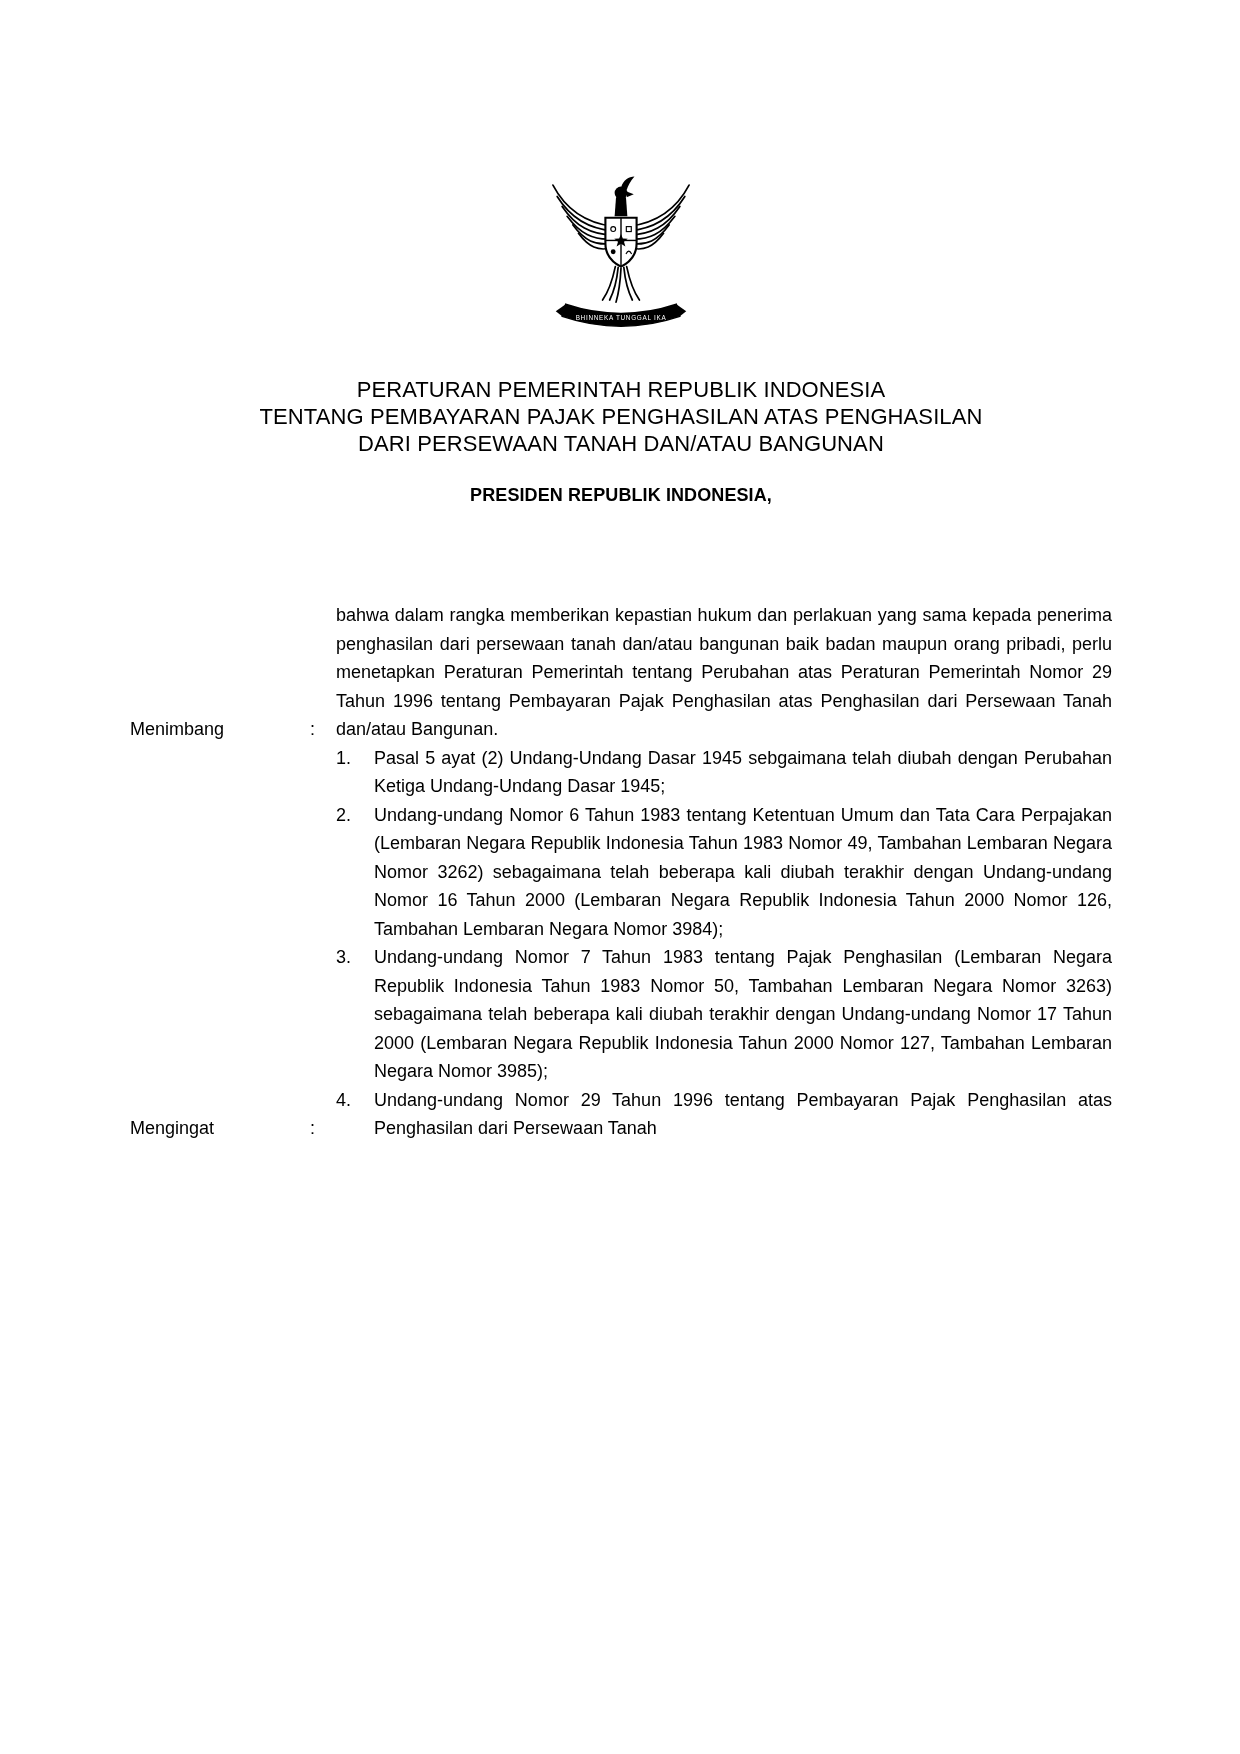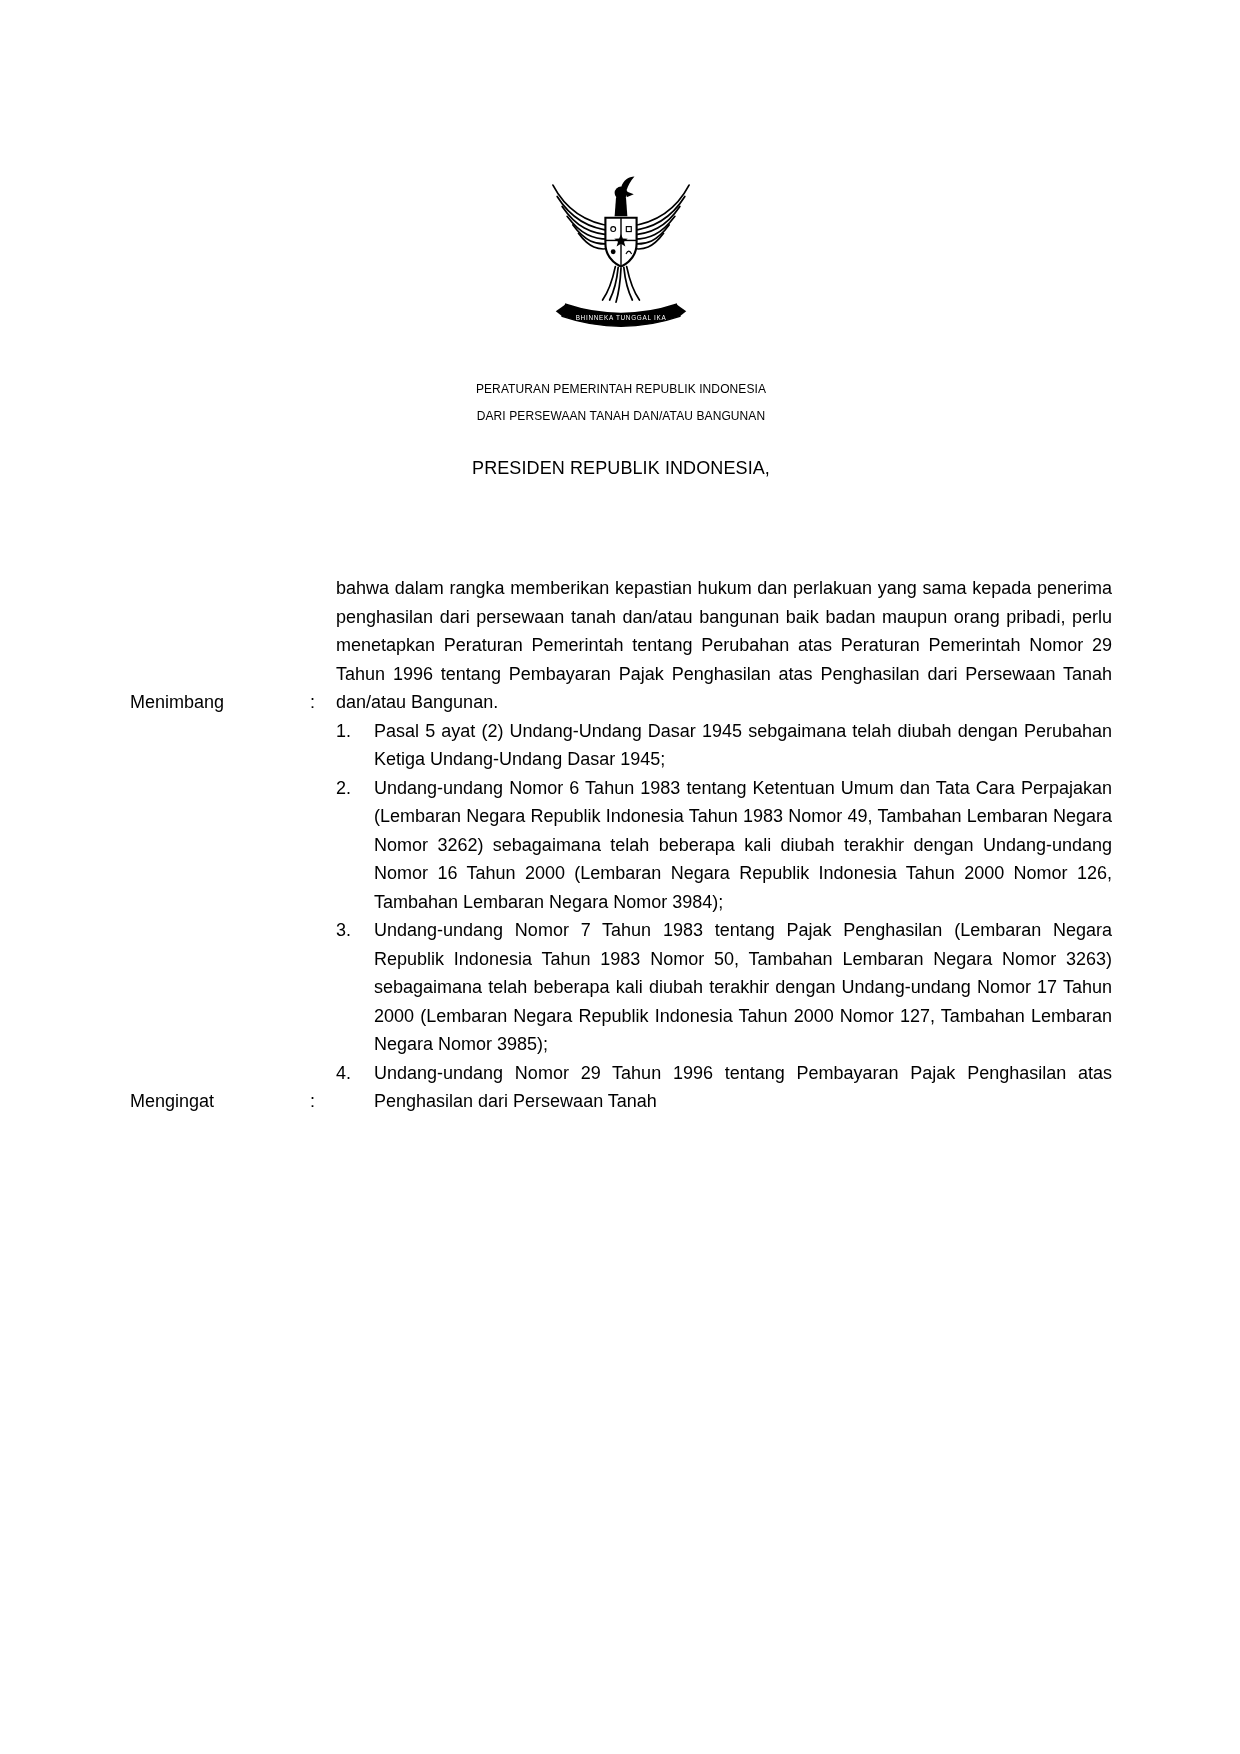--- a/index.html
+++ b/index.html
@@ -19,29 +19,30 @@
     background: #ffffff;
   }
   .emblem {
     display: flex;
     justify-content: center;
     margin-bottom: 26px;
   }
   .emblem svg { display: block; }
   .title-block {
     text-align: center;
-    font-size: 12px;
+    font-size: 22px;
     line-height: 27px;
     letter-spacing: 0.1px;
   }
   .subtitle {
     text-align: center;
     font-size: 18px;
     margin-top: 28px;
     letter-spacing: 0.1px;
+    font-weight: bold;
   }
   .section {
     display: flex;
     align-items: flex-end;
     font-size: 18px;
     line-height: 28.5px;
   }
   .section-menimbang { margin-top: 50px; }
   .section-mengingat { }
   .section-label { width: 180px; flex: none; }
@@ -112,20 +113,21 @@
 
       <path d="M32,186 Q110,212 188,186 L193,203 Q110,231 27,203 Z" fill="#000" stroke="#000" stroke-width="2"></path>
       <path d="M32,186 L18,196 L27,203 Z" fill="#000"></path>
       <path d="M188,186 L202,196 L193,203 Z" fill="#000"></path>
       <text x="110" y="208" text-anchor="middle" font-size="9" letter-spacing="1" fill="#fff">BHINNEKA TUNGGAL IKA</text>
     </svg>
   </div>
 
   <div class="title-block">
     <div class="title-line">PERATURAN PEMERINTAH REPUBLIK INDONESIA</div>
+    <div class="title-line">TENTANG PEMBAYARAN PAJAK PENGHASILAN ATAS PENGHASILAN</div>
     <div class="title-line">DARI PERSEWAAN TANAH DAN/ATAU BANGUNAN</div>
   </div>
 
   <div class="subtitle">PRESIDEN REPUBLIK INDONESIA,</div>
 
   <section class="section section-menimbang">
     <div class="section-label">Menimbang</div>
     <div class="section-colon">:</div>
     <div class="section-content">
       <p class="para">bahwa dalam rangka memberikan kepastian hukum dan perlakuan yang sama kepada penerima penghasilan dari persewaan tanah dan/atau bangunan baik badan maupun orang pribadi, perlu menetapkan Peraturan Pemerintah tentang Perubahan atas Peraturan Pemerintah Nomor 29 Tahun 1996 tentang Pembayaran Pajak Penghasilan atas Penghasilan dari Persewaan Tanah dan/atau Bangunan.</p>

